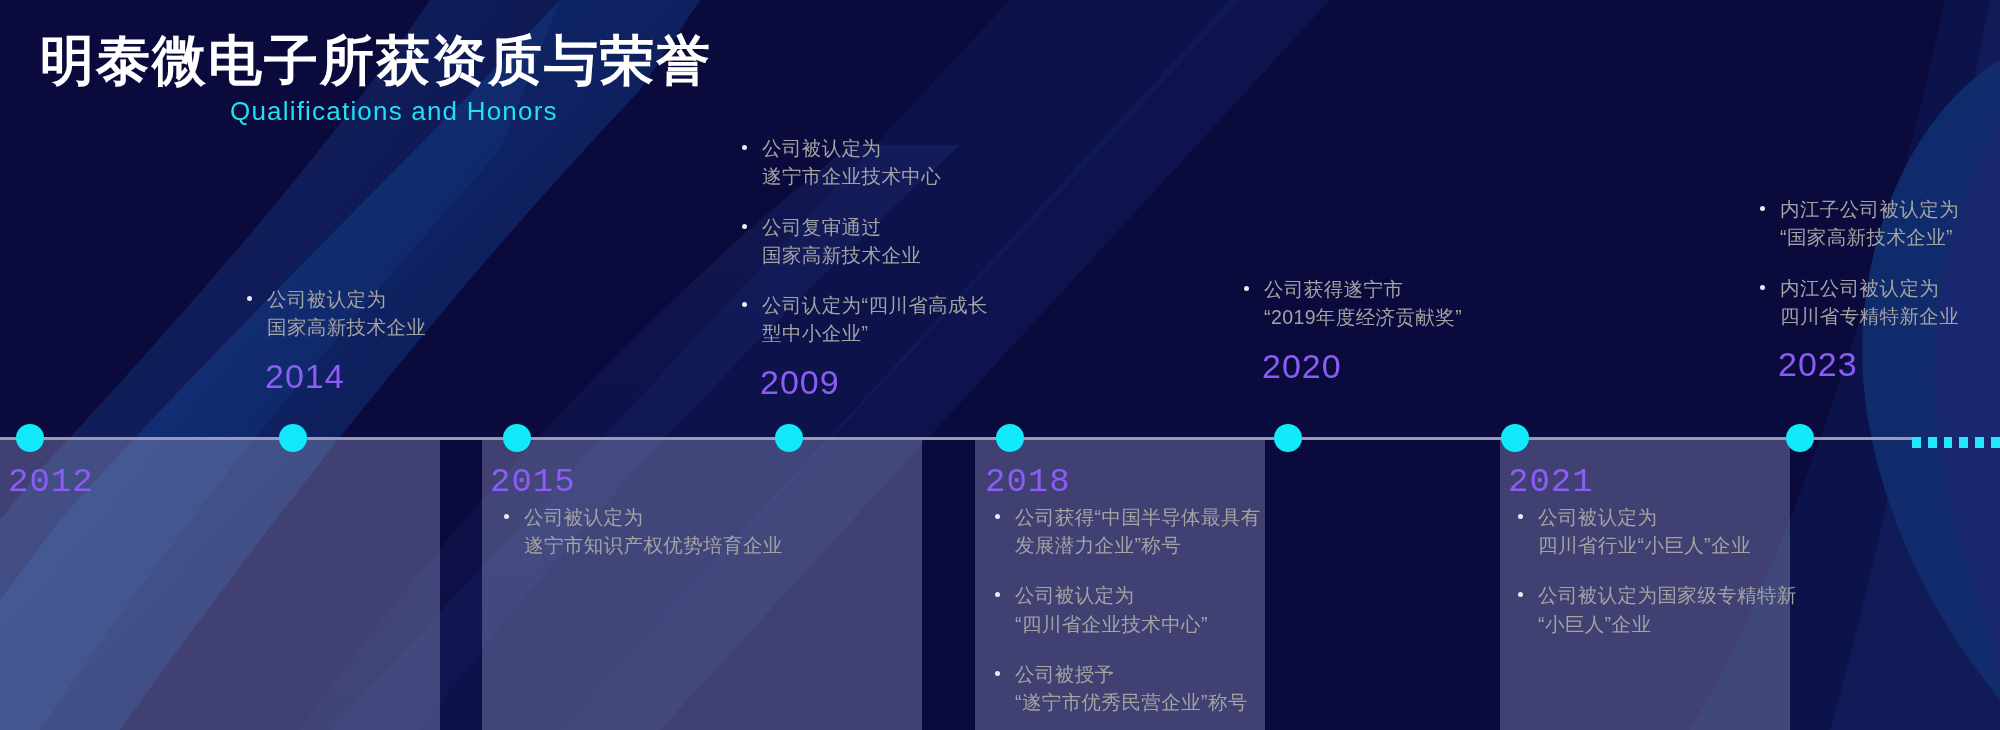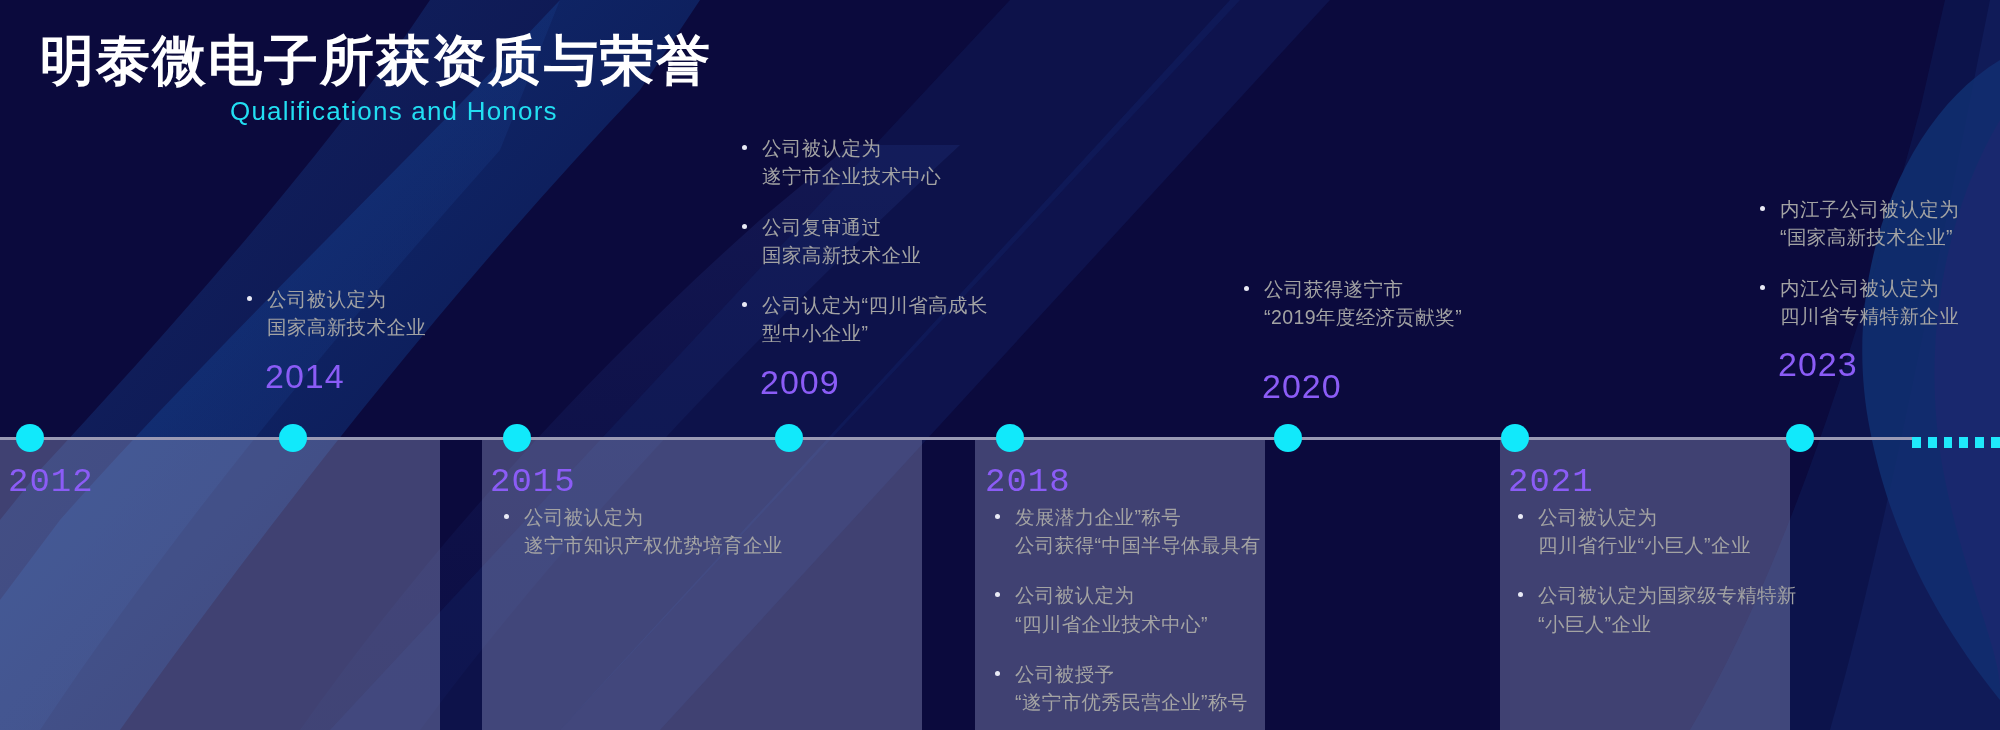--- a/index.html
+++ b/index.html
@@ -256,35 +256,35 @@
         <span class="bline">型中小企业”</span>
       </li>
     </ul>
     <div class="year">2009</div>
   </div>
 
   <div class="entry below" style="left:985px; top:462px; width:300px;">
     <div class="year">2018</div>
     <ul class="bullets" style="padding-left:8px;">
       <li>
+        <span class="bline">公司获得“中国半导体最具有</span>
         <span class="bline">发展潜力企业”称号</span>
-        <span class="bline">公司获得“中国半导体最具有</span>
       </li>
       <li>
         <span class="bline">公司被认定为</span>
         <span class="bline">“四川省企业技术中心”</span>
       </li>
       <li>
         <span class="bline">公司被授予</span>
         <span class="bline">“遂宁市优秀民营企业”称号</span>
       </li>
     </ul>
   </div>
 
-  <div class="entry above" style="left:1242px; top:275px; width:290px;gap:20px;">
+  <div class="entry above" style="left:1242px; top:275px; width:290px;">
     <ul class="bullets">
       <li>
         <span class="bline">公司获得遂宁市</span>
         <span class="bline">“2019年度经济贡献奖”</span>
       </li>
     </ul>
     <div class="year">2020</div>
   </div>
 
   <div class="entry below" style="left:1508px; top:462px; width:320px;">

